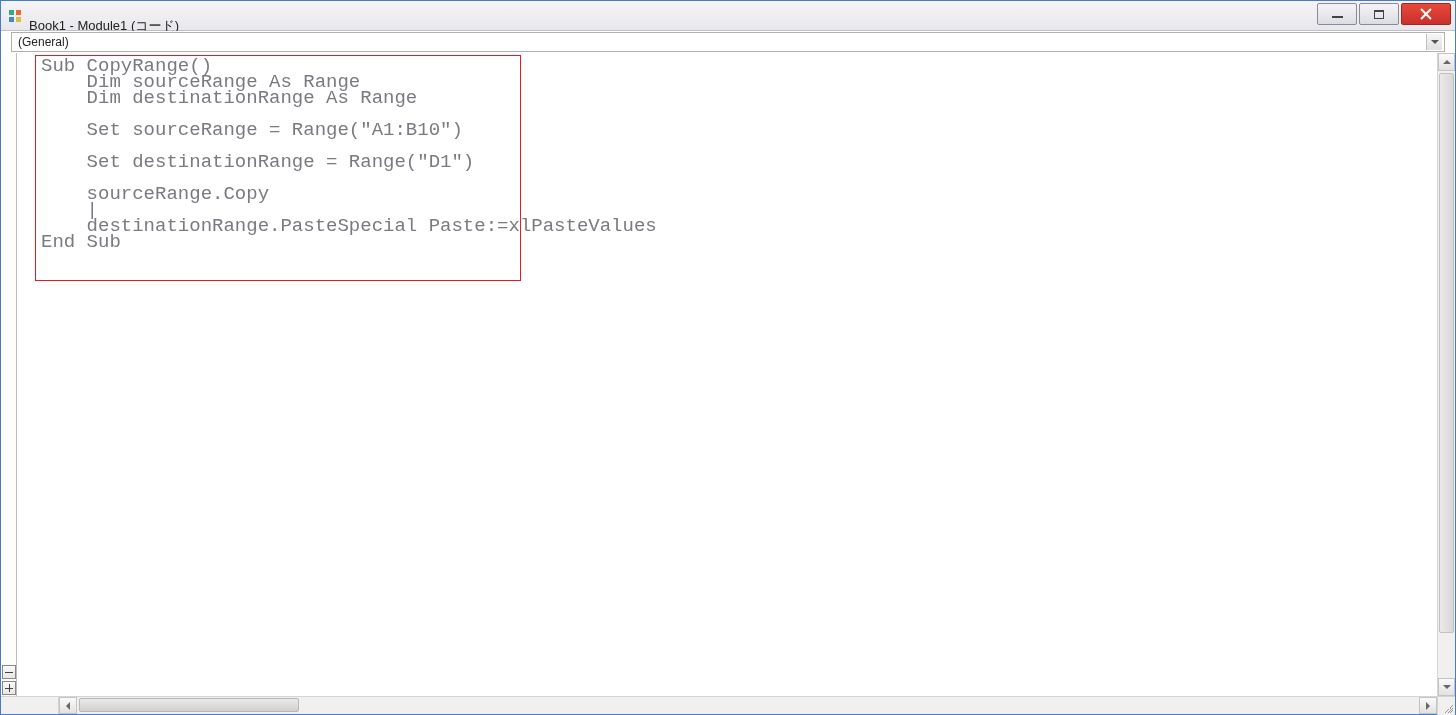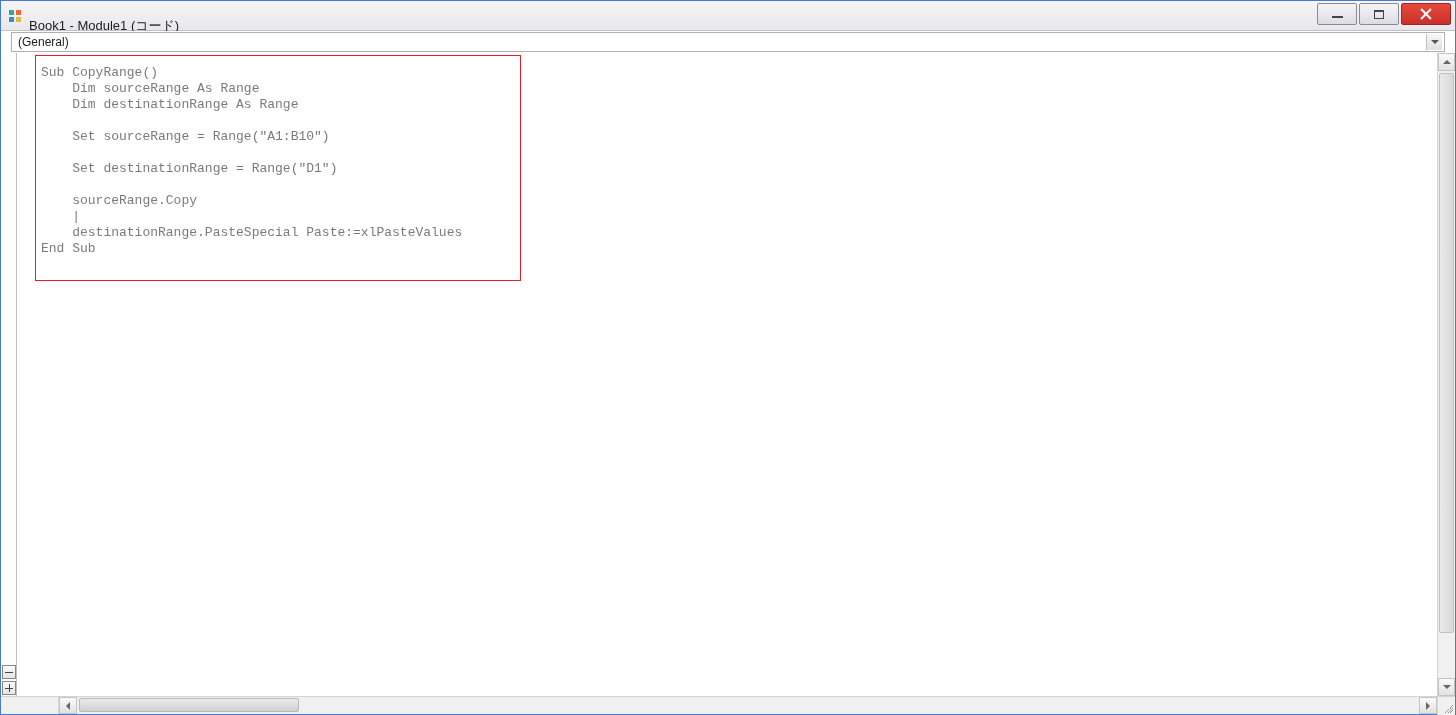--- a/index.html
+++ b/index.html
@@ -145,23 +145,23 @@
     }
     .highlight-box {
       position: absolute;
       left: 18px; top: 2px;
       width: 486px; height: 226px;
       border: 1px solid #e02020;
       pointer-events: none;
     }
     .code-content {
       position: absolute;
-      left: 24px; top: 12px;
+      left: 24px; top: 5px;
       font-family: Consolas, "Courier New", monospace;
-      font-size: 13px;
+      font-size: 19px;
       line-height: 16px;
       color: #7a7a82;
       white-space: pre;
     }
 
     .vscroll {
       width: 18px;
       background: #f0f0f0;
       border-left: 1px solid #d4d4d4;
       position: relative;

